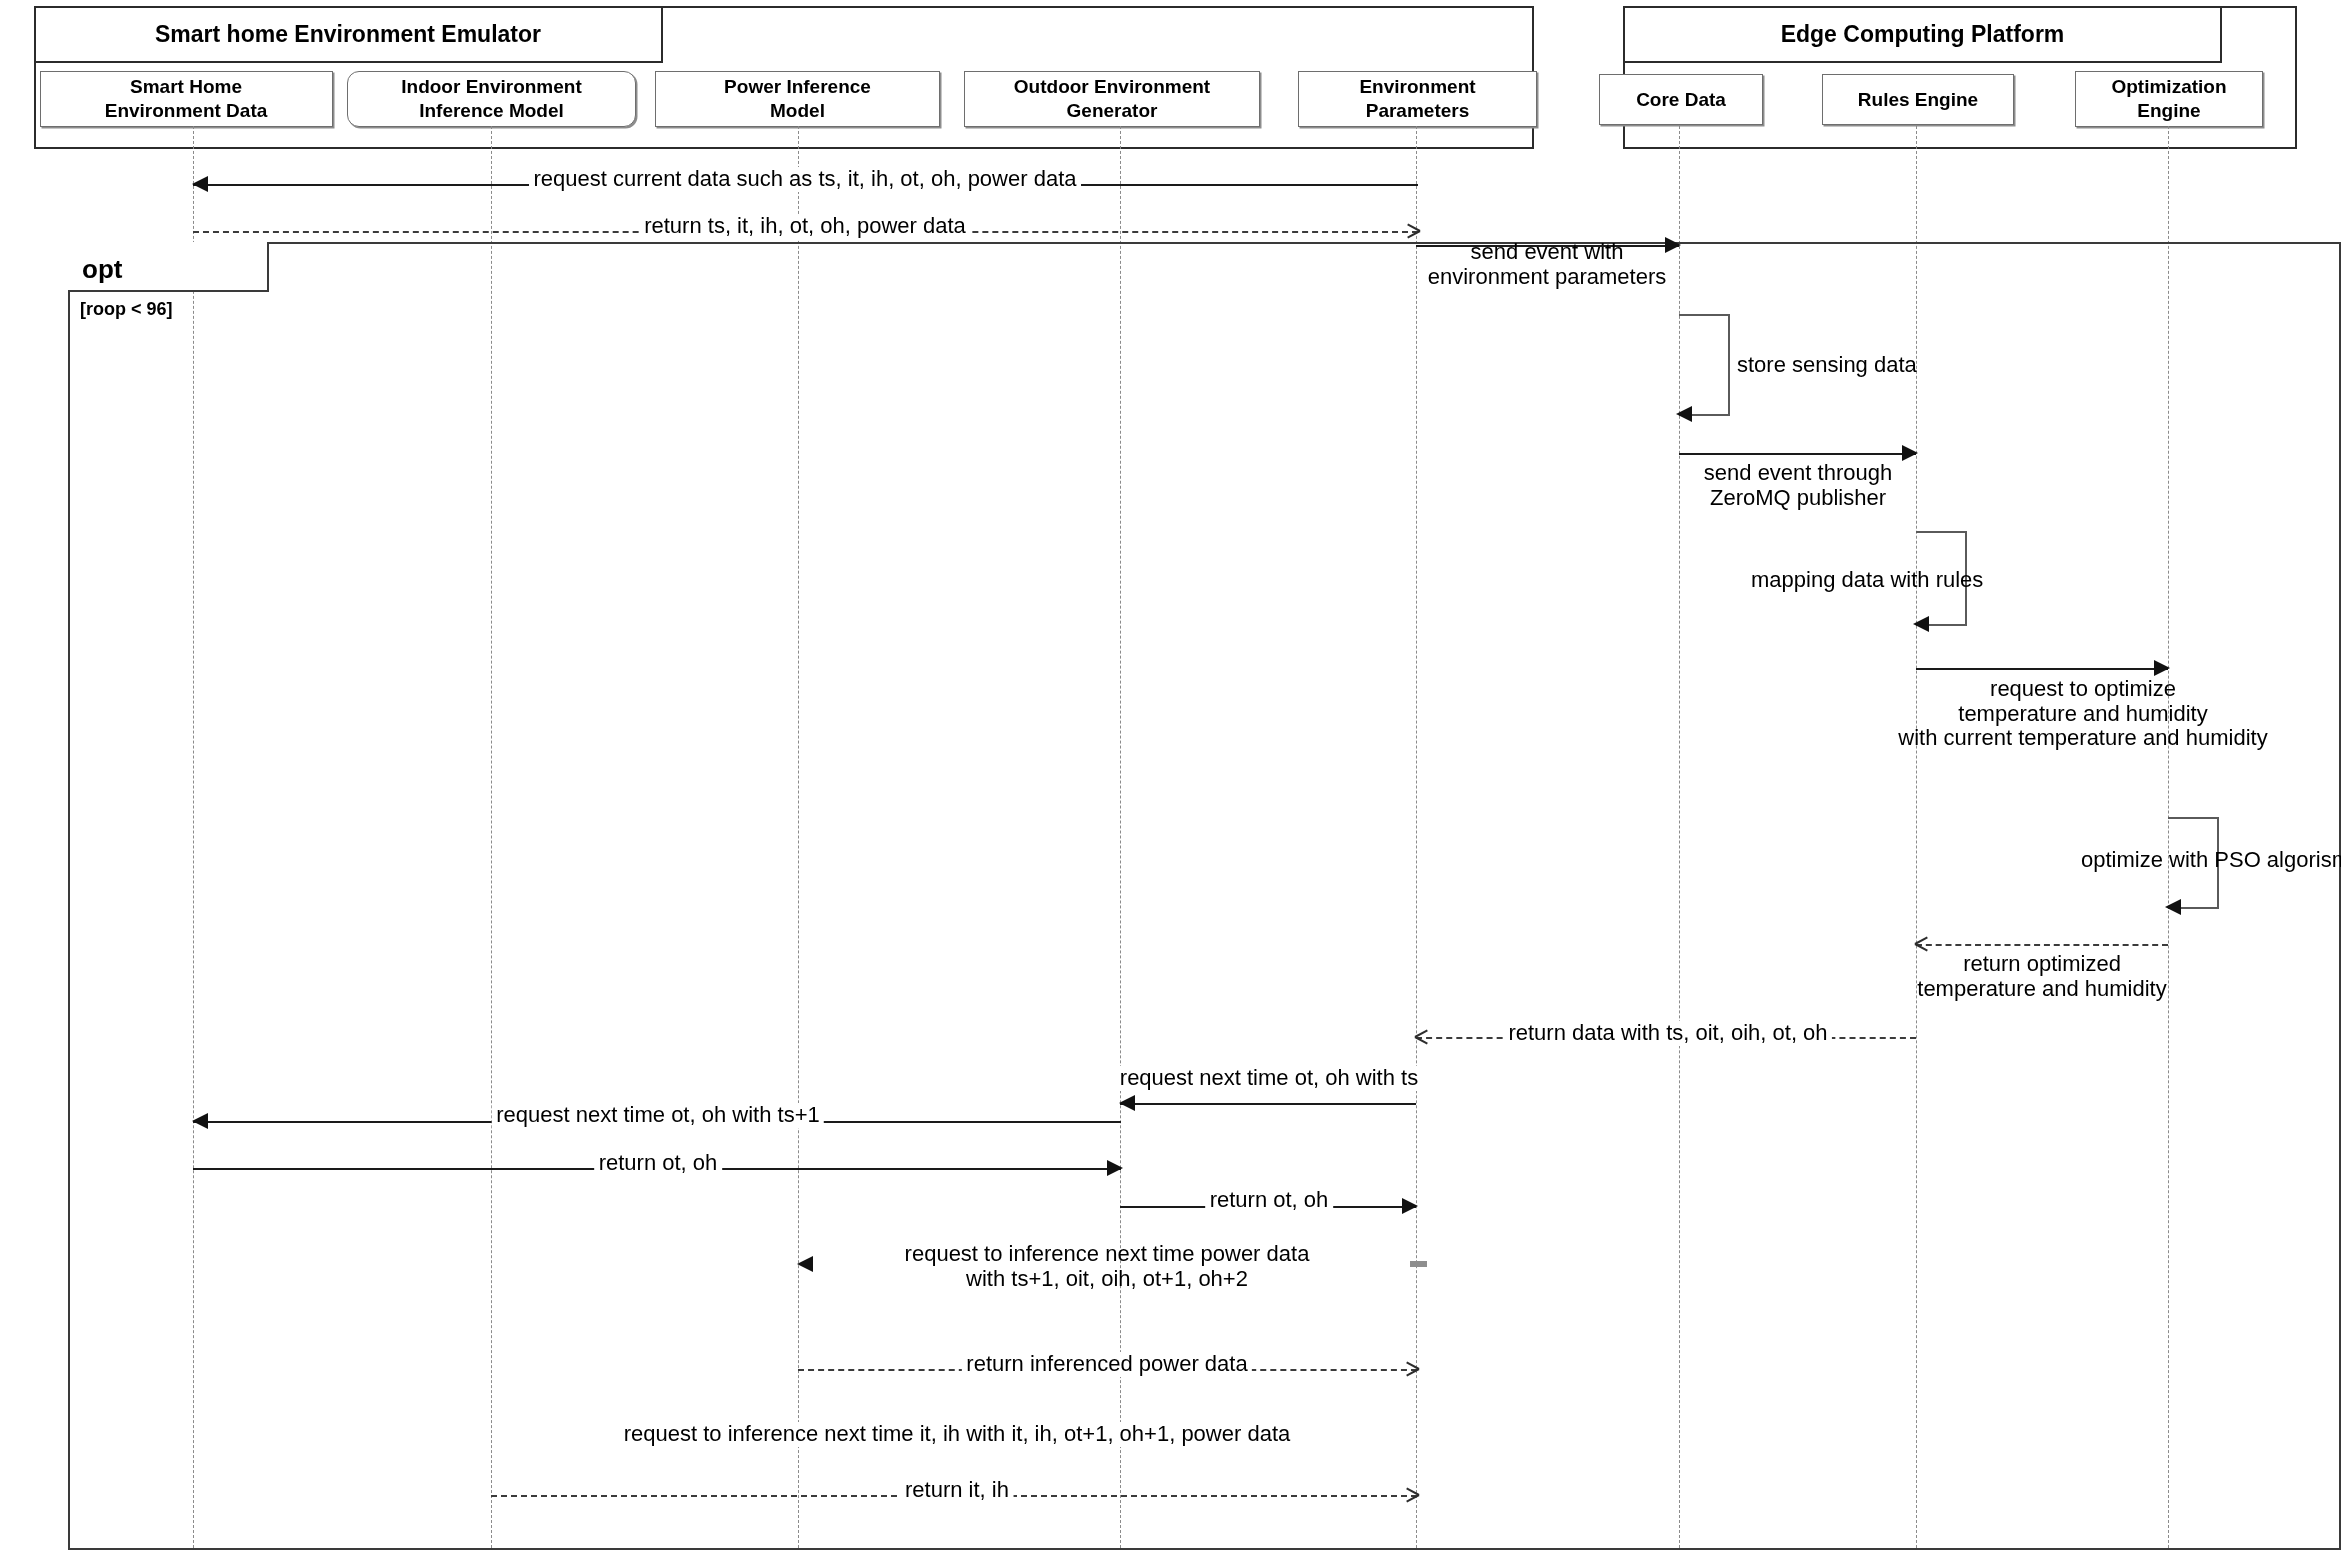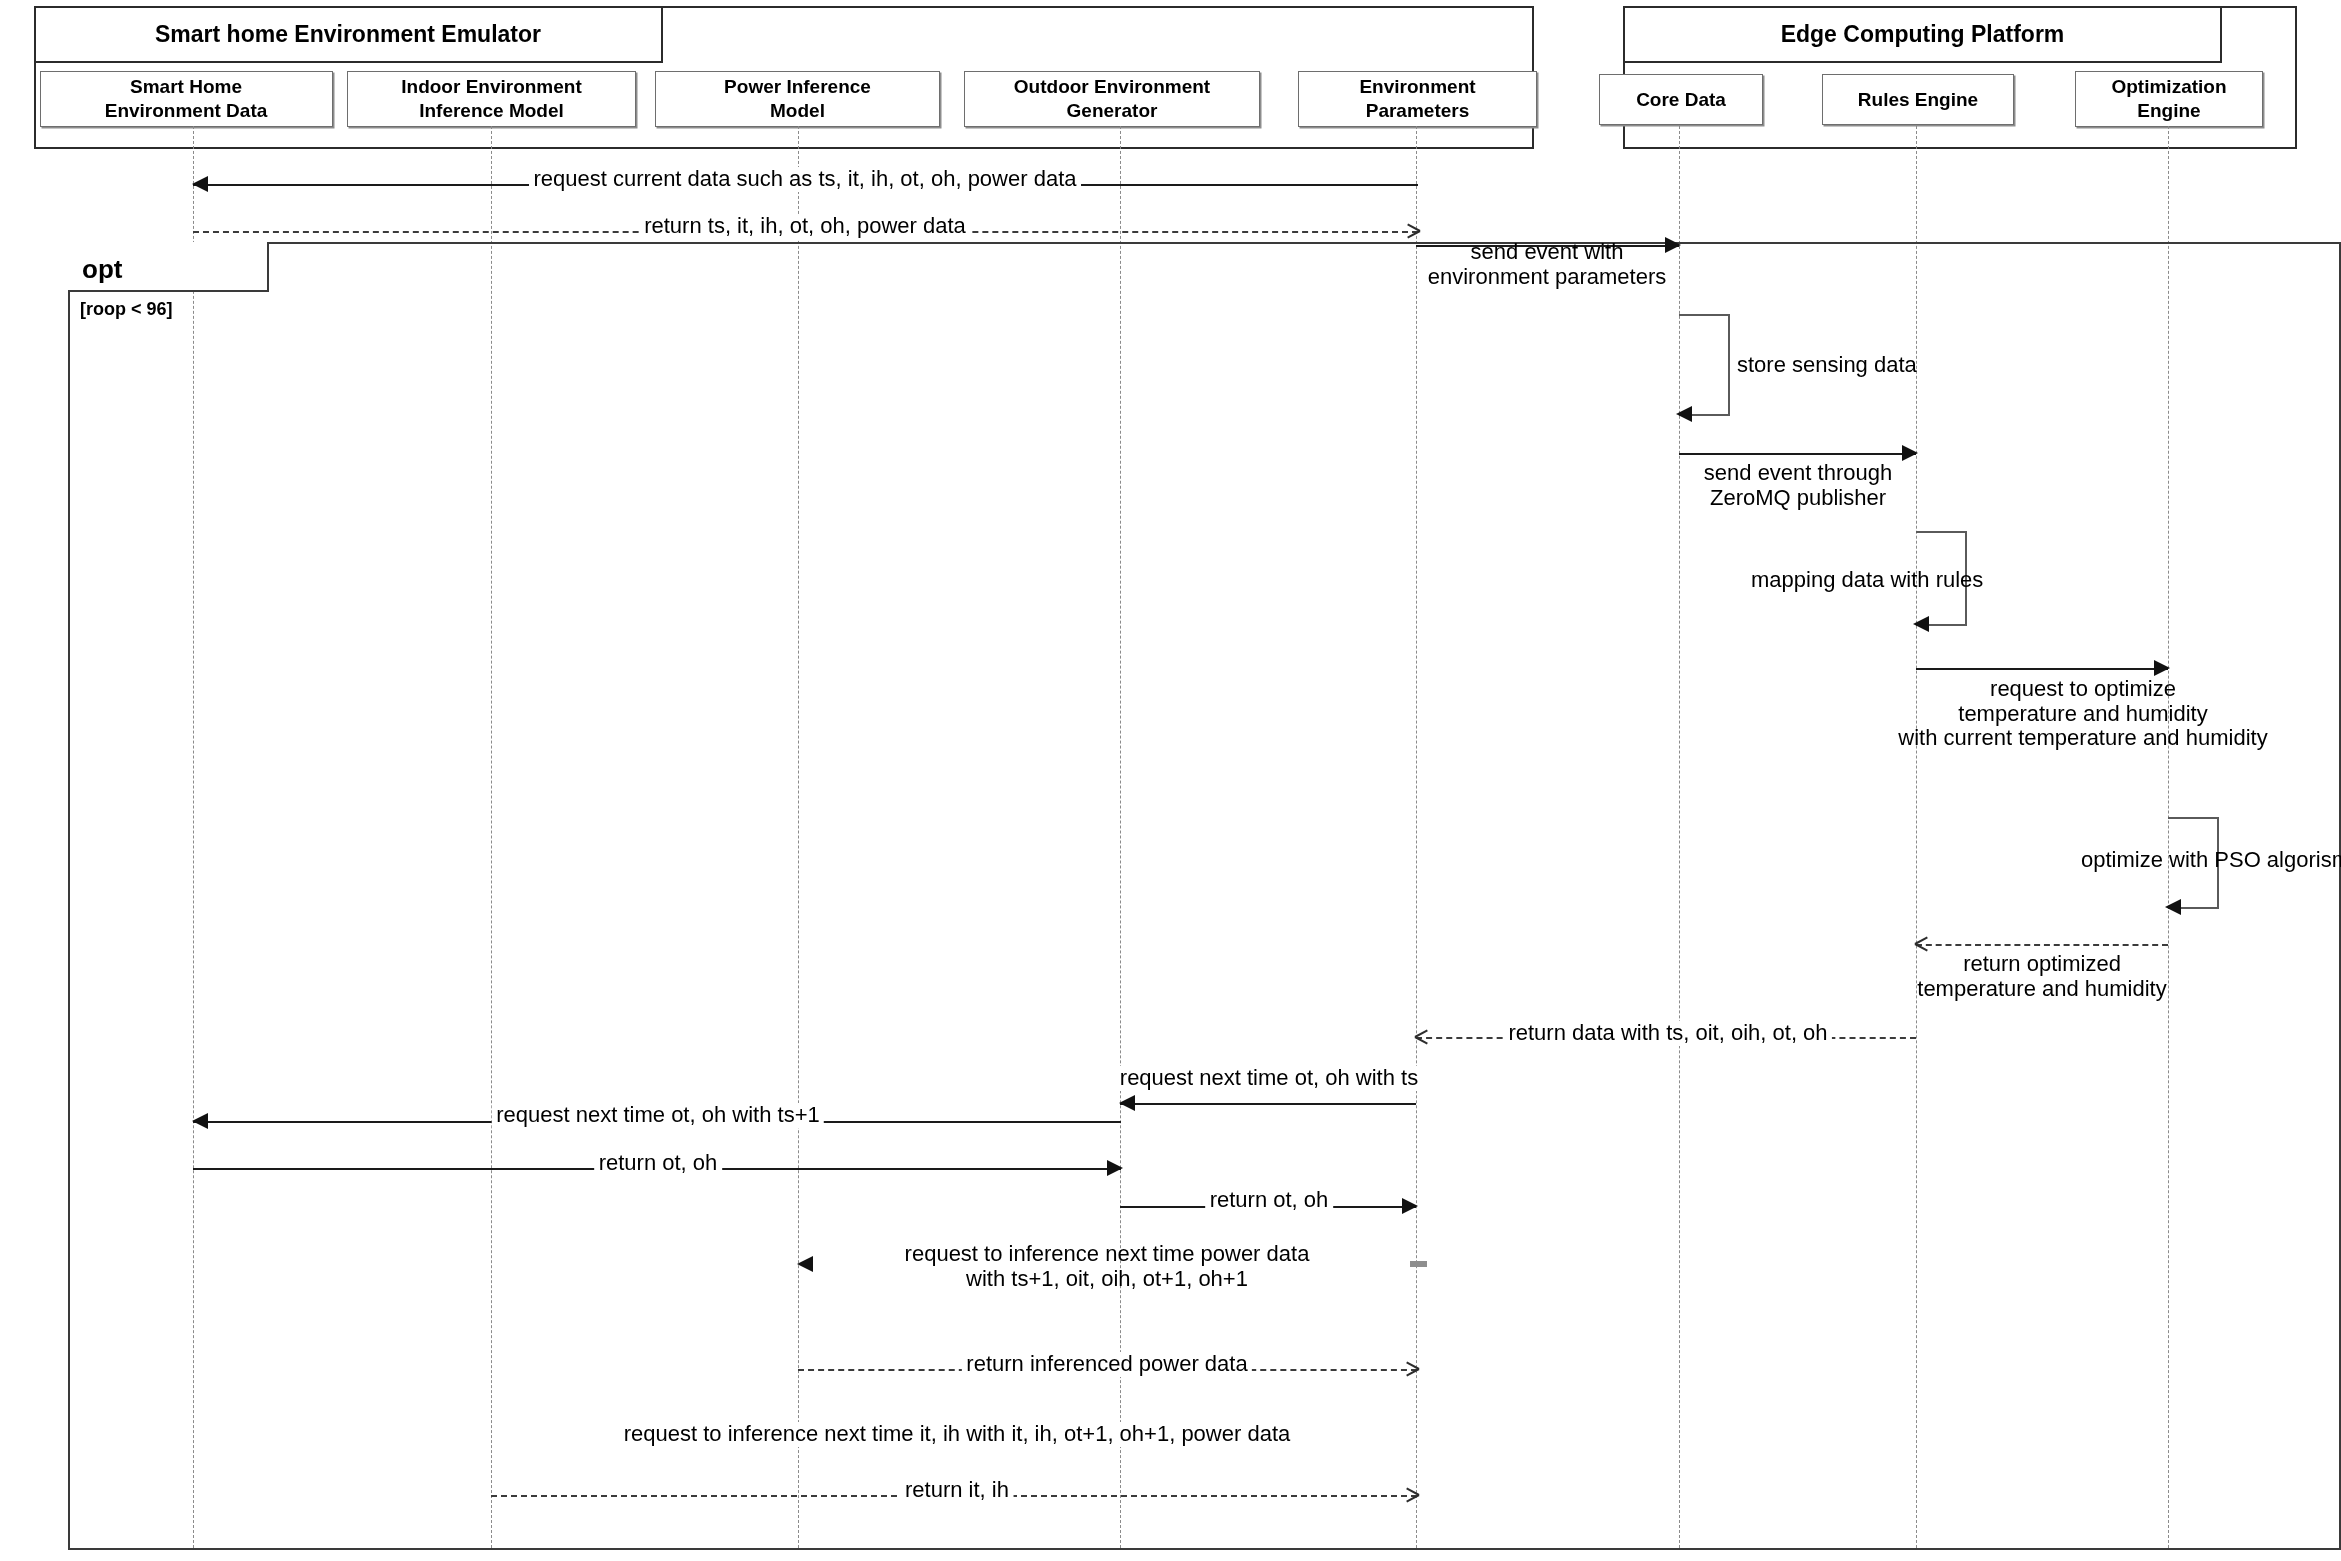--- a/index.html
+++ b/index.html
@@ -81,21 +81,21 @@
   <div class="group-title" style="left:1606px;top:6px;width:599px;height:57px;font-size:23px;">
     <span>Edge Computing Platform</span>
   </div>
 
   <div class="ll-head" style="left:22.5px;top:71px;width:293px;height:56px;font-size:19px;">
     <div>
       <div>Smart Home</div>
       <div>Environment Data</div>
     </div>
   </div>
-  <div class="ll-head" style="left:330px;top:71px;width:289px;height:56px;font-size:19px;">
+  <div class="ll-head" style="left:330px;top:71px;width:289px;height:56px;font-size:19px;border-radius:12px;">
     <div>
       <div>Indoor Environment</div>
       <div>Inference Model</div>
     </div>
   </div>
   <div class="ll-head" style="left:638px;top:71px;width:285px;height:56px;font-size:19px;">
     <div>
       <div>Power Inference</div>
       <div>Model</div>
     </div>
@@ -261,21 +261,21 @@
     <span class="chip">return ot, oh</span>
   </div>
 
   <div class="msg sync" style="left:781px;top:1264px;width:619px;">
     <div class="line" style="border-top:none;"></div>
     <div class="ah-solid left"></div>
   </div>
   <div class="act" style="left:1393px;top:1261px;width:16.5px;height:6px;"></div>
   <div class="lbl c ml" style="left:1090px;top:1242px;width:676px;font-size:22px;">
     <div>request to inference next time power data</div>
-    <div>with ts+1, oit, oih, ot+1, oh+1</div>
+    <div>with ts+1, oit, oih, ot+1, oh+2</div>
   </div>
 
   <div class="msg ret" style="left:781px;top:1369px;width:619px;">
     <div class="line"></div>
     <div class="ah-open right">
         <i class="a"></i>
         <i class="b"></i>
       </div>
   </div>
   <div class="lbl c" style="left:1090px;top:1352px;font-size:22px;">

